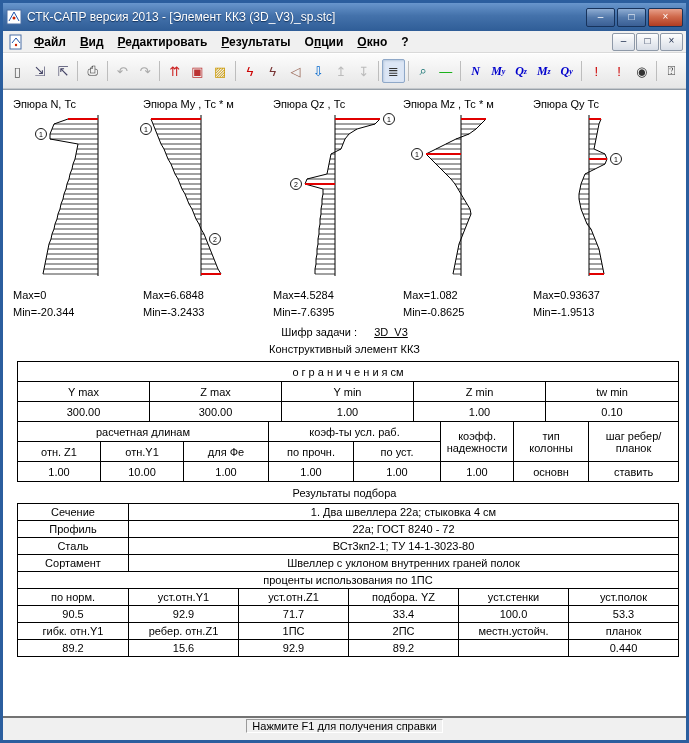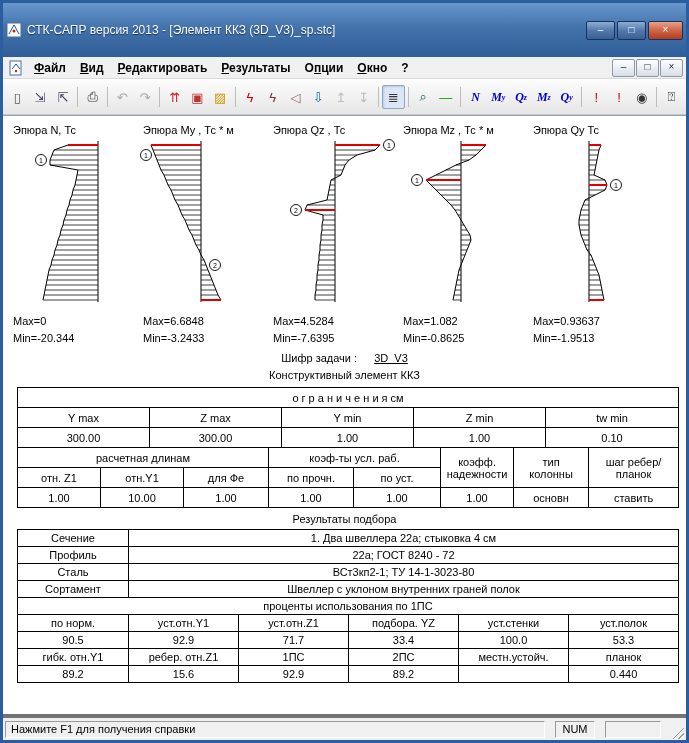--- a/index.html
+++ b/index.html
@@ -1,20 +1,20 @@
 <!DOCTYPE html>
 <html><head>
 <meta charset="utf-8">
 <style>
   html,body{margin:0;padding:0;background:#fff;}
   body{width:689px;height:743px;overflow:hidden;font-family:"Liberation Sans","DejaVu Sans",sans-serif;}
   .window{width:689px;height:743px;box-sizing:border-box;border:3px solid #2b5e9e;
           box-shadow:inset 0 0 0 1px #7ea4d4;display:flex;flex-direction:column;background:#f0f0f0;overflow:hidden;}
   
-  .titlebar{height:28px;display:flex;align-items:center;padding:13px 3px;
+  .titlebar{height:28px;display:flex;align-items:center;padding:0 3px;
             background:linear-gradient(180deg,#6896cd 0%,#4472ab 45%,#2f5d97 100%);}
   .titlebar .title-text{color:#fff;font-size:12px;margin-left:5px;flex:1;white-space:nowrap;overflow:hidden;
             text-shadow:0 1px 1px #12335e;}
   .app-icon{width:16px;height:16px;display:inline-flex;}
   .win-controls{display:flex;gap:2px;}
   .wbtn{width:27px;height:17px;border:1px solid #17335c;border-radius:2px;color:#fff;font-size:10px;line-height:15px;
         text-align:center;background:linear-gradient(#8fadd3,#5379ab 50%,#3a5f95);cursor:default;}
   .wbtn.close{width:33px;background:linear-gradient(#e8a18c,#d06a4c 45%,#b13c22);}
   
   .menubar{height:21px;display:flex;align-items:center;background:#f0f0f0;padding:0 2px;border-bottom:1px solid #d9d9d9;}
@@ -50,22 +50,22 @@
   
   table.tbl{border-collapse:collapse;table-layout:fixed;width:661px;margin-left:14px;}
   table.tbl td{border:1px solid #000;font-size:11px;text-align:center;height:19px;padding:0 2px;
                overflow:hidden;white-space:nowrap;}
   #limits-top{margin-top:6px;}
   #limits-bottom{margin-top:-1px;}
   #results-table{margin-top:2px;}
   #results-table td{height:16px;}
   td.left{text-align:left;padding-left:12px;}
   
-  .statusbar{height:20px;display:flex;align-items:center;background:#f0f0f0;border-top:4px solid #737373;
-             padding:1px 2px;font-size:11px;gap:10px;}
+  .statusbar{height:20px;display:flex;align-items:center;background:#f0f0f0;border-top:2px solid #737373;
+             padding:1px 2px;font-size:11px;gap:10px;flex-direction:column;}
   .sb-main{flex:1;height:15px;border:1px solid;border-color:#9a9a9a #fff #fff #9a9a9a;padding:0 5px;
            display:flex;align-items:center;white-space:nowrap;}
   .sb-pane{height:15px;border:1px solid;border-color:#9a9a9a #fff #fff #9a9a9a;display:flex;align-items:center;
            justify-content:center;}
   .sb-num{width:38px;}
   .sb-empty{width:54px;}
   .grip{width:13px;height:13px;align-self:flex-end;
         background:repeating-linear-gradient(135deg,transparent 0 2px,#9a9a9a 2px 3px,#fff 3px 4px);
         clip-path:polygon(100% 0,100% 100%,0 100%);}
 </style>

